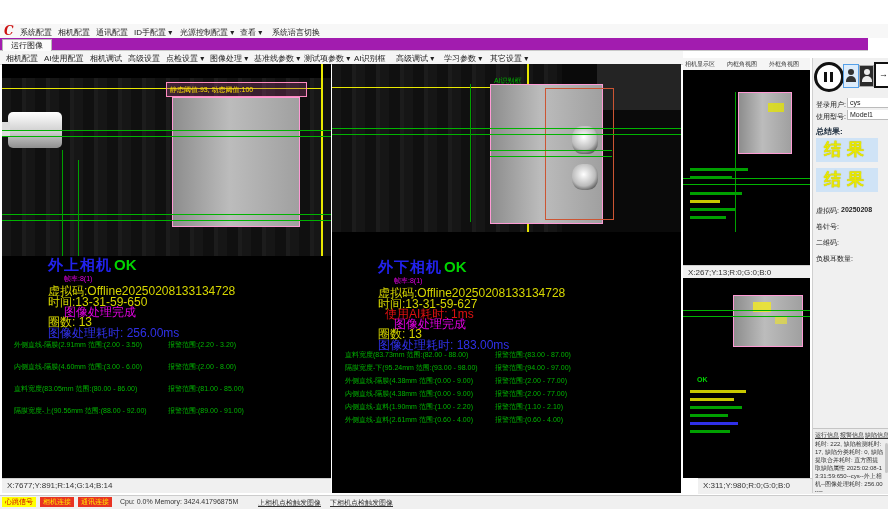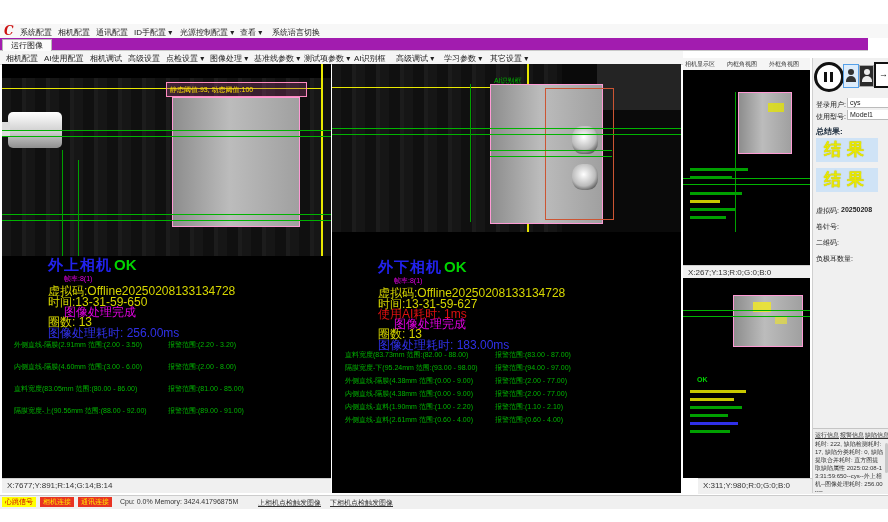--- a/index.html
+++ b/index.html
@@ -27,21 +27,21 @@
   .coordbar span{margin-left:5px;}
   .membrane{background:linear-gradient(90deg,#8d8d8d,#bcbcbc 45%,#a0a0a0);border:1px solid #ff9ad5;}
   .hline-y{height:1px;background:#e8e800;}
   .vline-y{width:2px;background:#e8e800;}
   .hline-g{height:1px;background:#00b400;}
   .vline-g{width:1px;background:#00a000;}
   .cam-title{font-size:15px;font-weight:bold;color:#2222ee;letter-spacing:1px;}
   .cam-title .ok{color:#00d400;margin-left:2px;letter-spacing:0;}
   .t7{font-size:7px;} .t8{font-size:12px;}
   .c-yel{color:#d6d600;} .c-grn{color:#00b400;} .c-mag{color:#e000e0;margin-left:16px;}
-  .c-blu{color:#3030e8;} .c-red{color:#dd1111;}
+  .c-blu{color:#3030e8;} .c-red{color:#dd1111;margin-left:7px;}
   .meas{font-size:7px;color:#00b400;}
   .annot{border:1px solid #ff8ac0;background:rgba(170,70,130,.28);font-size:7px;color:#ffe000;
          line-height:13px;padding-left:3px;}
   .airect{border:1px solid #cc5533;}
   .blob{background:radial-gradient(circle at 45% 40%,#ffffff,#bbb 55%,#333 90%);border-radius:40%;}
   .roller{background:linear-gradient(180deg,#ffffff,#cfcfcf 55%,#8f8f8f);border-radius:5px;}
   .bartxt{height:3px;background:#00a000;}
   .bartxt.y{background:#c8c800;} .bartxt.b{background:#3030e8;}
   
   .rpanel{background:#f0f0f0;border-left:1px solid #d0d0d0;}

